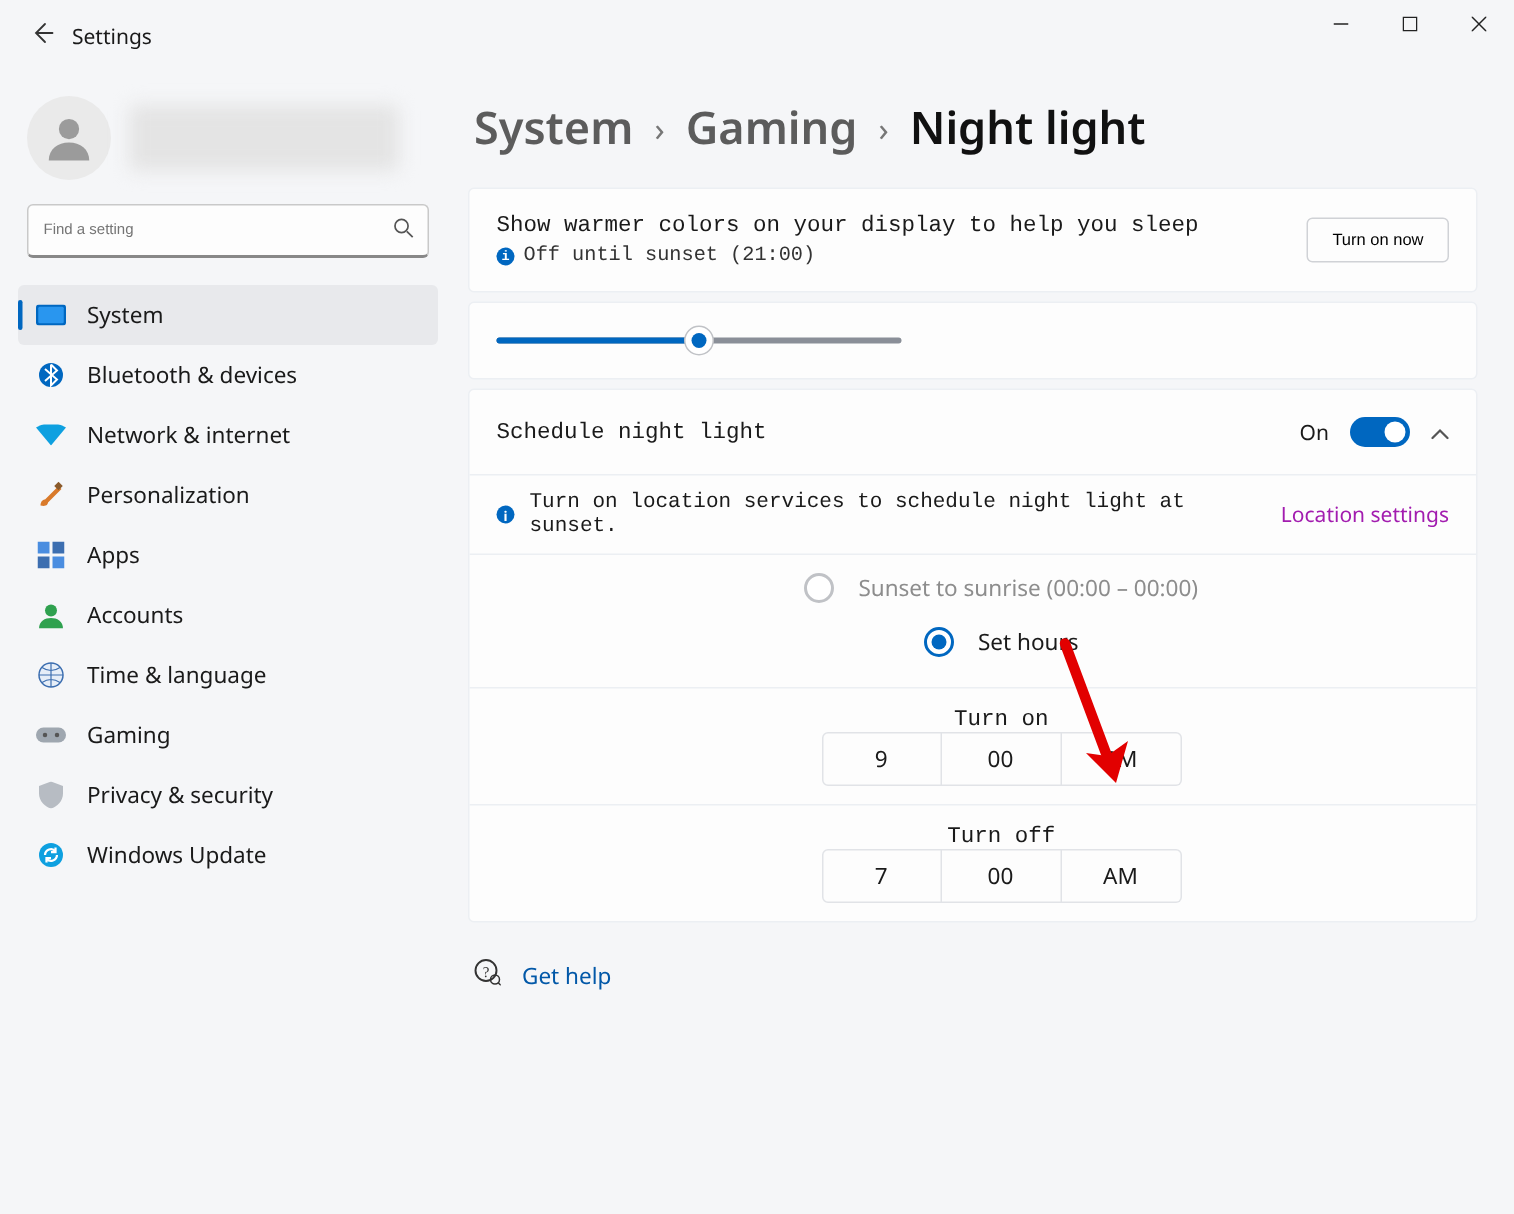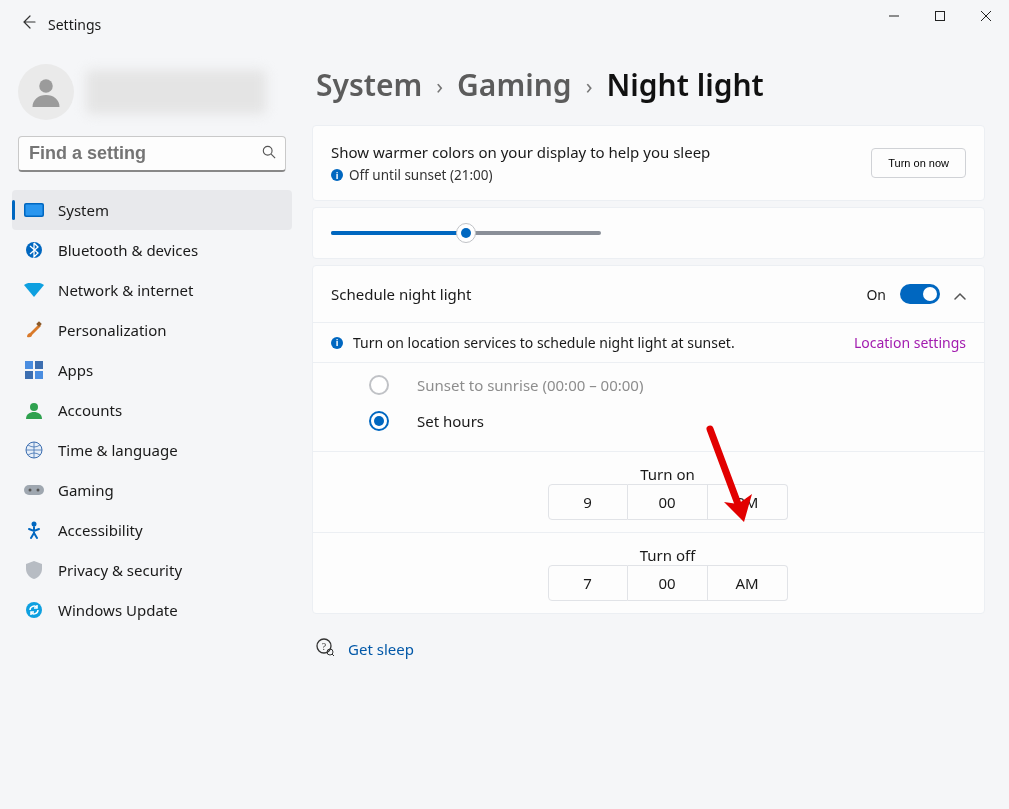--- a/index.html
+++ b/index.html
@@ -81,22 +81,21 @@
     margin: 0 6px 18px 6px;
   }
   .search input {
     width: 100%;
     height: 36px;
     border: 1px solid #c9c9c9;
     border-bottom: 2px solid #888;
     border-radius: 4px;
     background: #fdfdfd;
     padding: 0 34px 0 10px;
-    font-size: 18px;
-    font-weight: bold;
+    font-size: 10px;
   }
   .search .sicon {
     position: absolute;
     right: 10px; top: 9px;
     font-size: 13px; color: #555;
   }
   
   .nav { list-style: none; margin: 0; padding: 0; }
   .nav li {
     display: flex; align-items: center; gap: 14px;
@@ -136,21 +135,21 @@
   .card {
     background: #fdfdfd;
     border: 1px solid #eceff3;
     border-radius: 4px;
     margin-bottom: 6px;
   }
   .card-inner {
     padding: 16px 18px;
     display: flex; align-items: center; gap: 16px;
   }
-  .card .grow { flex: 1; }
+  .card .grow { flex: 1; font-family: Liberation Mono, monospace; }
   .card-title { font-size: 15px; }
   .card-sub {
     font-size: 13.5px;
     color: #333;
     margin-top: 4px;
     display: flex; align-items: center; gap: 6px;
   }
   .info-dot {
     width: 12px; height: 12px;
     border-radius: 50%;
@@ -215,23 +214,24 @@
     border-top: 1px solid #eceff3;
   }
   .locationbar {
     display: flex; align-items: center; gap: 10px;
     padding: 10px 18px;
     border-top: 1px solid #eceff3;
     font-size: 14px;
   }
   .locationbar a { color: #a21caf; text-decoration: none; }
   .radio-row {
-    display: flex; align-items: center; gap: 28px;
+    display: flex; align-items: center; gap: 16px;
     padding: 12px 18px 12px 56px;
     font-size: 15px;
+    justify-content: center;
   }
   .radio {
     width: 20px; height: 20px;
     border-radius: 50%;
     border: 2px solid #8a8f98;
     background: #fff;
     flex-shrink: 0;
     position: relative;
   }
   .radio.checked {
@@ -405,29 +405,20 @@
               <svg width="20" height="14" viewBox="0 0 20 14">
                 <rect x="0" y="2" width="20" height="10" rx="5" fill="#9fa7b0"></rect>
                 <circle cx="6" cy="7" r="1.5" fill="#555"></circle>
                 <circle cx="14" cy="7" r="1.5" fill="#555"></circle>
               </svg>
             </span>
           <span>Gaming</span>
         </li>
         <li>
           <span class="icon">
-              <svg width="18" height="18" viewBox="0 0 18 18">
-                <circle cx="9" cy="3" r="2.5" fill="#0067c0"></circle>
-                <path d="M9 6v6m-5-4 5 2 5-2M6 17l3-5 3 5" stroke="#0067c0" stroke-width="2" fill="none" stroke-linecap="round"></path>
-              </svg>
-            </span>
-          <span>Accessibility</span>
-        </li>
-        <li>
-          <span class="icon">
               <svg width="16" height="18" viewBox="0 0 16 18">
                 <path d="M8 0l8 3v5c0 5-4 9-8 10C4 17 0 13 0 8V3z" fill="#b7bcc3"></path>
               </svg>
             </span>
           <span>Privacy &amp; security</span>
         </li>
         <li>
           <span class="icon">
               <svg width="18" height="18" viewBox="0 0 18 18">
                 <circle cx="9" cy="9" r="8" fill="#0ea0e0"></circle>
@@ -522,21 +513,21 @@
 
       <div class="gethelp">
         <span>
           <svg width="18" height="18" viewBox="0 0 18 18">
               <circle cx="8" cy="8" r="7" stroke="#333" fill="none" stroke-width="1.3"></circle>
               <text x="8" y="12" text-anchor="middle" font-size="10" fill="#333" font-family="Segoe UI">?</text>
               <circle cx="14" cy="14" r="3" stroke="#333" fill="none" stroke-width="1"></circle>
               <line x1="16" y1="16" x2="18" y2="18" stroke="#333"></line>
             </svg>
         </span>
-        <a href="#">Get sleep</a>
+        <a href="#">Get help</a>
       </div>
     </main>
   </div>
 
   <svg class="arrow-ann" width="60" height="120" viewBox="0 0 60 120">
     <line x1="10" y1="5" x2="38" y2="80" stroke="#e20000" stroke-width="7" stroke-linecap="round"></line>
     <polygon points="38,80 52,70 44,98 24,78" fill="#e20000"></polygon>
   </svg>
 </div>
 

